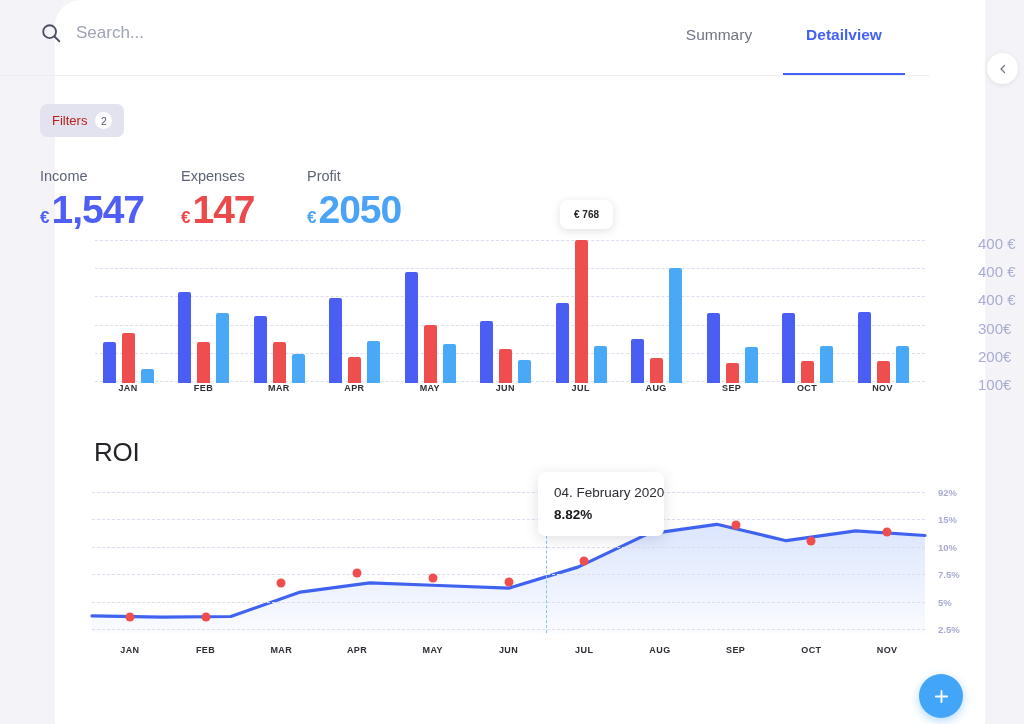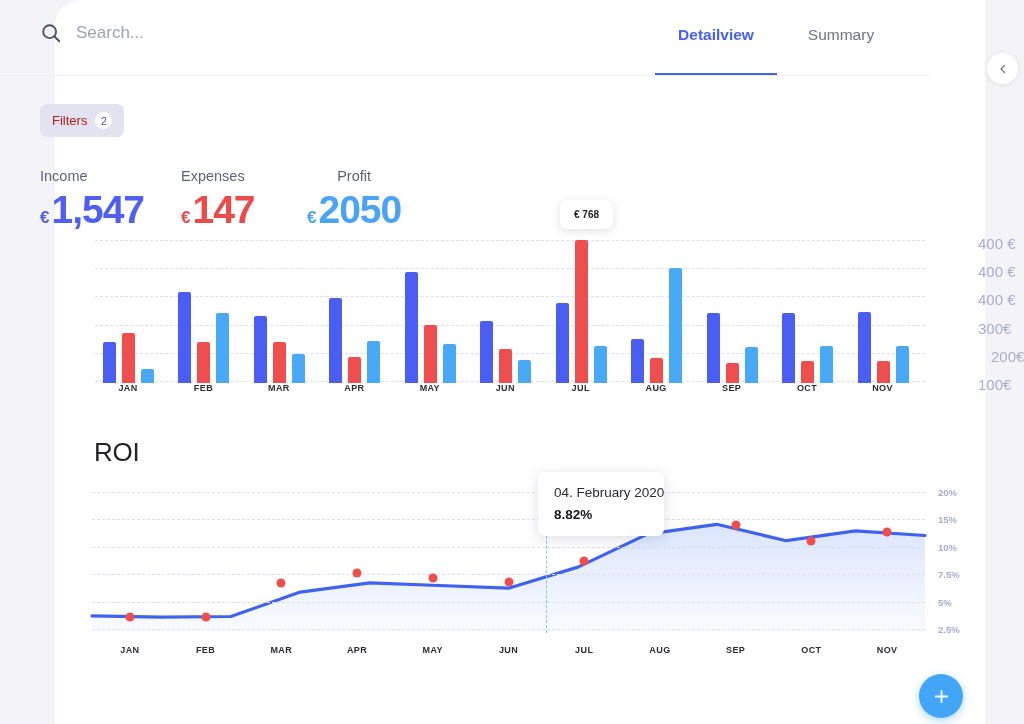--- a/index.html
+++ b/index.html
@@ -128,21 +128,21 @@
   }
   .kpi-value {
     display: flex; align-items: baseline; gap: 3px;
     font-weight: bold;
     letter-spacing: -1px;
   }
   .kpi-cur { font-size: 17px; }
   .kpi-num { font-size: 39px; }
   .kpi-income { width: 129px; color: #4f5ef5; }
   .kpi-expenses { width: 114px; color: #ec4a4a; }
-  .kpi-profit { color: #4aa3f5; text-align: center; }
+  .kpi-profit { color: #4aa3f5; }
 
   
   .bar-tooltip {
     position: absolute;
     left: 560px; top: 200px;
     background: #ffffff;
     border-radius: 8px;
     box-shadow: 0 2px 9px rgba(60,64,97,.16);
     padding: 9px 14px;
     font-size: 10px; font-weight: bold; color: #232328;
@@ -271,25 +271,25 @@
       <span>
         <svg class="search-icon" viewBox="0 0 24 24" fill="none" stroke="#4b4f62" stroke-width="2" stroke-linecap="round">
           <circle cx="10.5" cy="10.5" r="7"></circle>
           <line x1="15.8" y1="15.8" x2="21" y2="21"></line>
         </svg>
       </span>
       <input class="search-input" type="text" placeholder="Search..." style="">
     </div>
 
     <div class="tabs">
+      <div class="tab inactive">
+        <span>Summary</span>
+      </div>
       <div class="tab active">
         <span>Detailview</span>
-      </div>
-      <div class="tab inactive">
-        <span>Summary</span>
       </div>
     </div>
   </div>
 
   <div class="collapse-btn">
     <span>
       <svg viewBox="0 0 24 24" fill="none" stroke="#70748c" stroke-width="2.6" stroke-linecap="round" stroke-linejoin="round">
         <polyline points="15 5 8 12 15 19"></polyline>
       </svg>
     </span>
@@ -389,21 +389,21 @@
         <div class="bar income" style="height: 71.3306px; background: rgb(74, 94, 243);"></div>
         <div class="bar expenses" style="height: 22.2177px; background: rgb(239, 78, 78);"></div>
         <div class="bar profit" style="height: 37.4194px; background: rgb(74, 169, 247);"></div>
       </div>
     </div>
   <div id="bar-ylabels">
       <div class="ylabel-bars" style="top: 240px;">400 €</div>
       <div class="ylabel-bars" style="top: 268.2px;">400 €</div>
       <div class="ylabel-bars" style="top: 296.4px;">400 €</div>
       <div class="ylabel-bars" style="top: 324.6px;">300€</div>
-      <div class="ylabel-bars" style="top: 352.8px; margin-left: 13px;">200€</div>
+      <div class="ylabel-bars" style="top: 352.8px;">200€</div>
       <div class="ylabel-bars" style="top: 381px;">100€</div>
     </div>
   <div class="bar-axis" id="bar-axis">
       <div class="bar-month" style="left: 10px;">JAN</div>
       <div class="bar-month" style="left: 85.4545px;">FEB</div>
       <div class="bar-month" style="left: 160.909px;">MAR</div>
       <div class="bar-month" style="left: 236.364px;">APR</div>
       <div class="bar-month" style="left: 311.818px;">MAY</div>
       <div class="bar-month" style="left: 387.273px;">JUN</div>
       <div class="bar-month" style="left: 462.727px;">JUL</div>
@@ -439,21 +439,21 @@
       <div class="roi-dot" style="left: 340.773px; top: 89.6364px;"></div>
       <div class="roi-dot" style="left: 416.5px; top: 93.5909px;"></div>
       <div class="roi-dot" style="left: 492.227px; top: 72.5px;"></div>
       <div class="roi-dot" style="left: 643.682px; top: 36.9091px;"></div>
       <div class="roi-dot" style="left: 719.409px; top: 53.3864px;"></div>
       <div class="roi-dot" style="left: 795.136px; top: 43.5px;"></div>
       <div class="hover-line" style="left: 454.364px; top: 8px; height: 137px;"></div>
       <div class="hover-dot" style="left: 454.364px; top: 8px;"></div>
     </div>
   <div id="roi-ylabels">
-      <div class="ylabel-roi" style="top: 492px;">20%</div>
+      <div class="ylabel-roi" style="top: 492px;">92%</div>
       <div class="ylabel-roi" style="top: 519.4px;">15%</div>
       <div class="ylabel-roi" style="top: 546.8px;">10%</div>
       <div class="ylabel-roi" style="top: 574.2px;">7.5%</div>
       <div class="ylabel-roi" style="top: 601.6px;">5%</div>
       <div class="ylabel-roi" style="top: 629px;">2.5%</div>
     </div>
   <div class="roi-axis" id="roi-axis">
       <div class="roi-month" style="left: 14.8636px;">JAN</div>
       <div class="roi-month" style="left: 90.5909px;">FEB</div>
       <div class="roi-month" style="left: 166.318px;">MAR</div>

